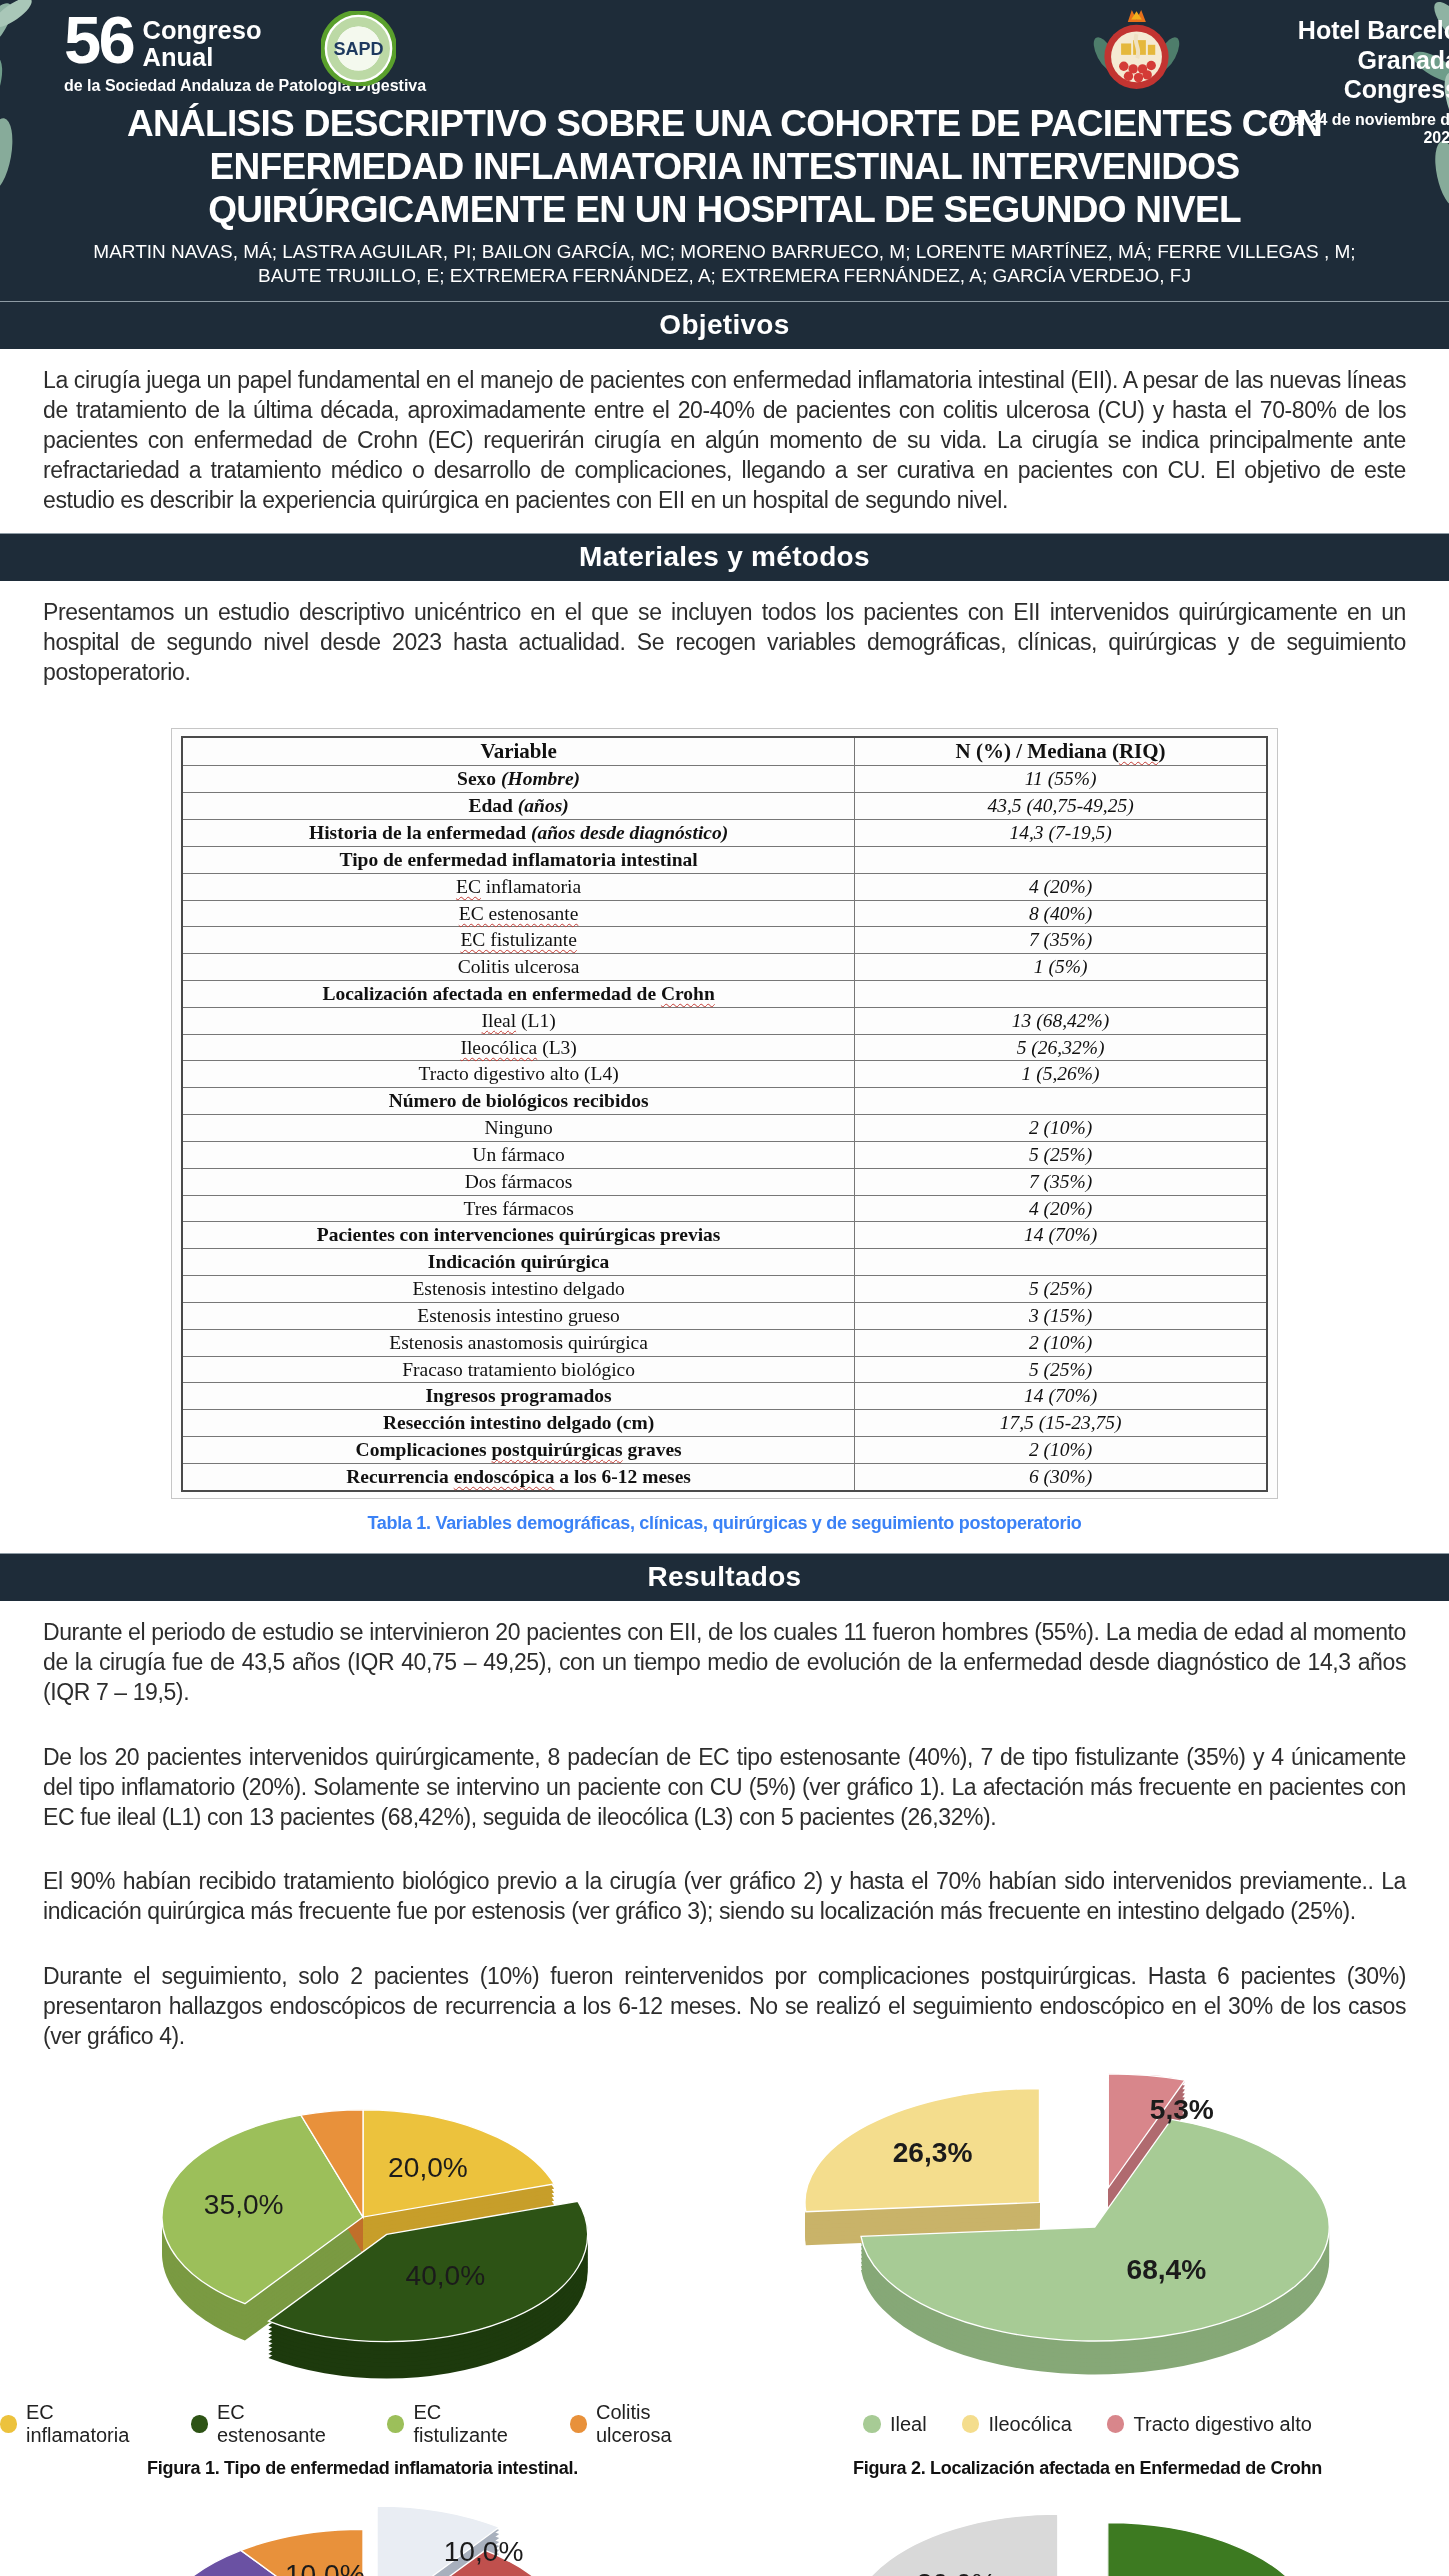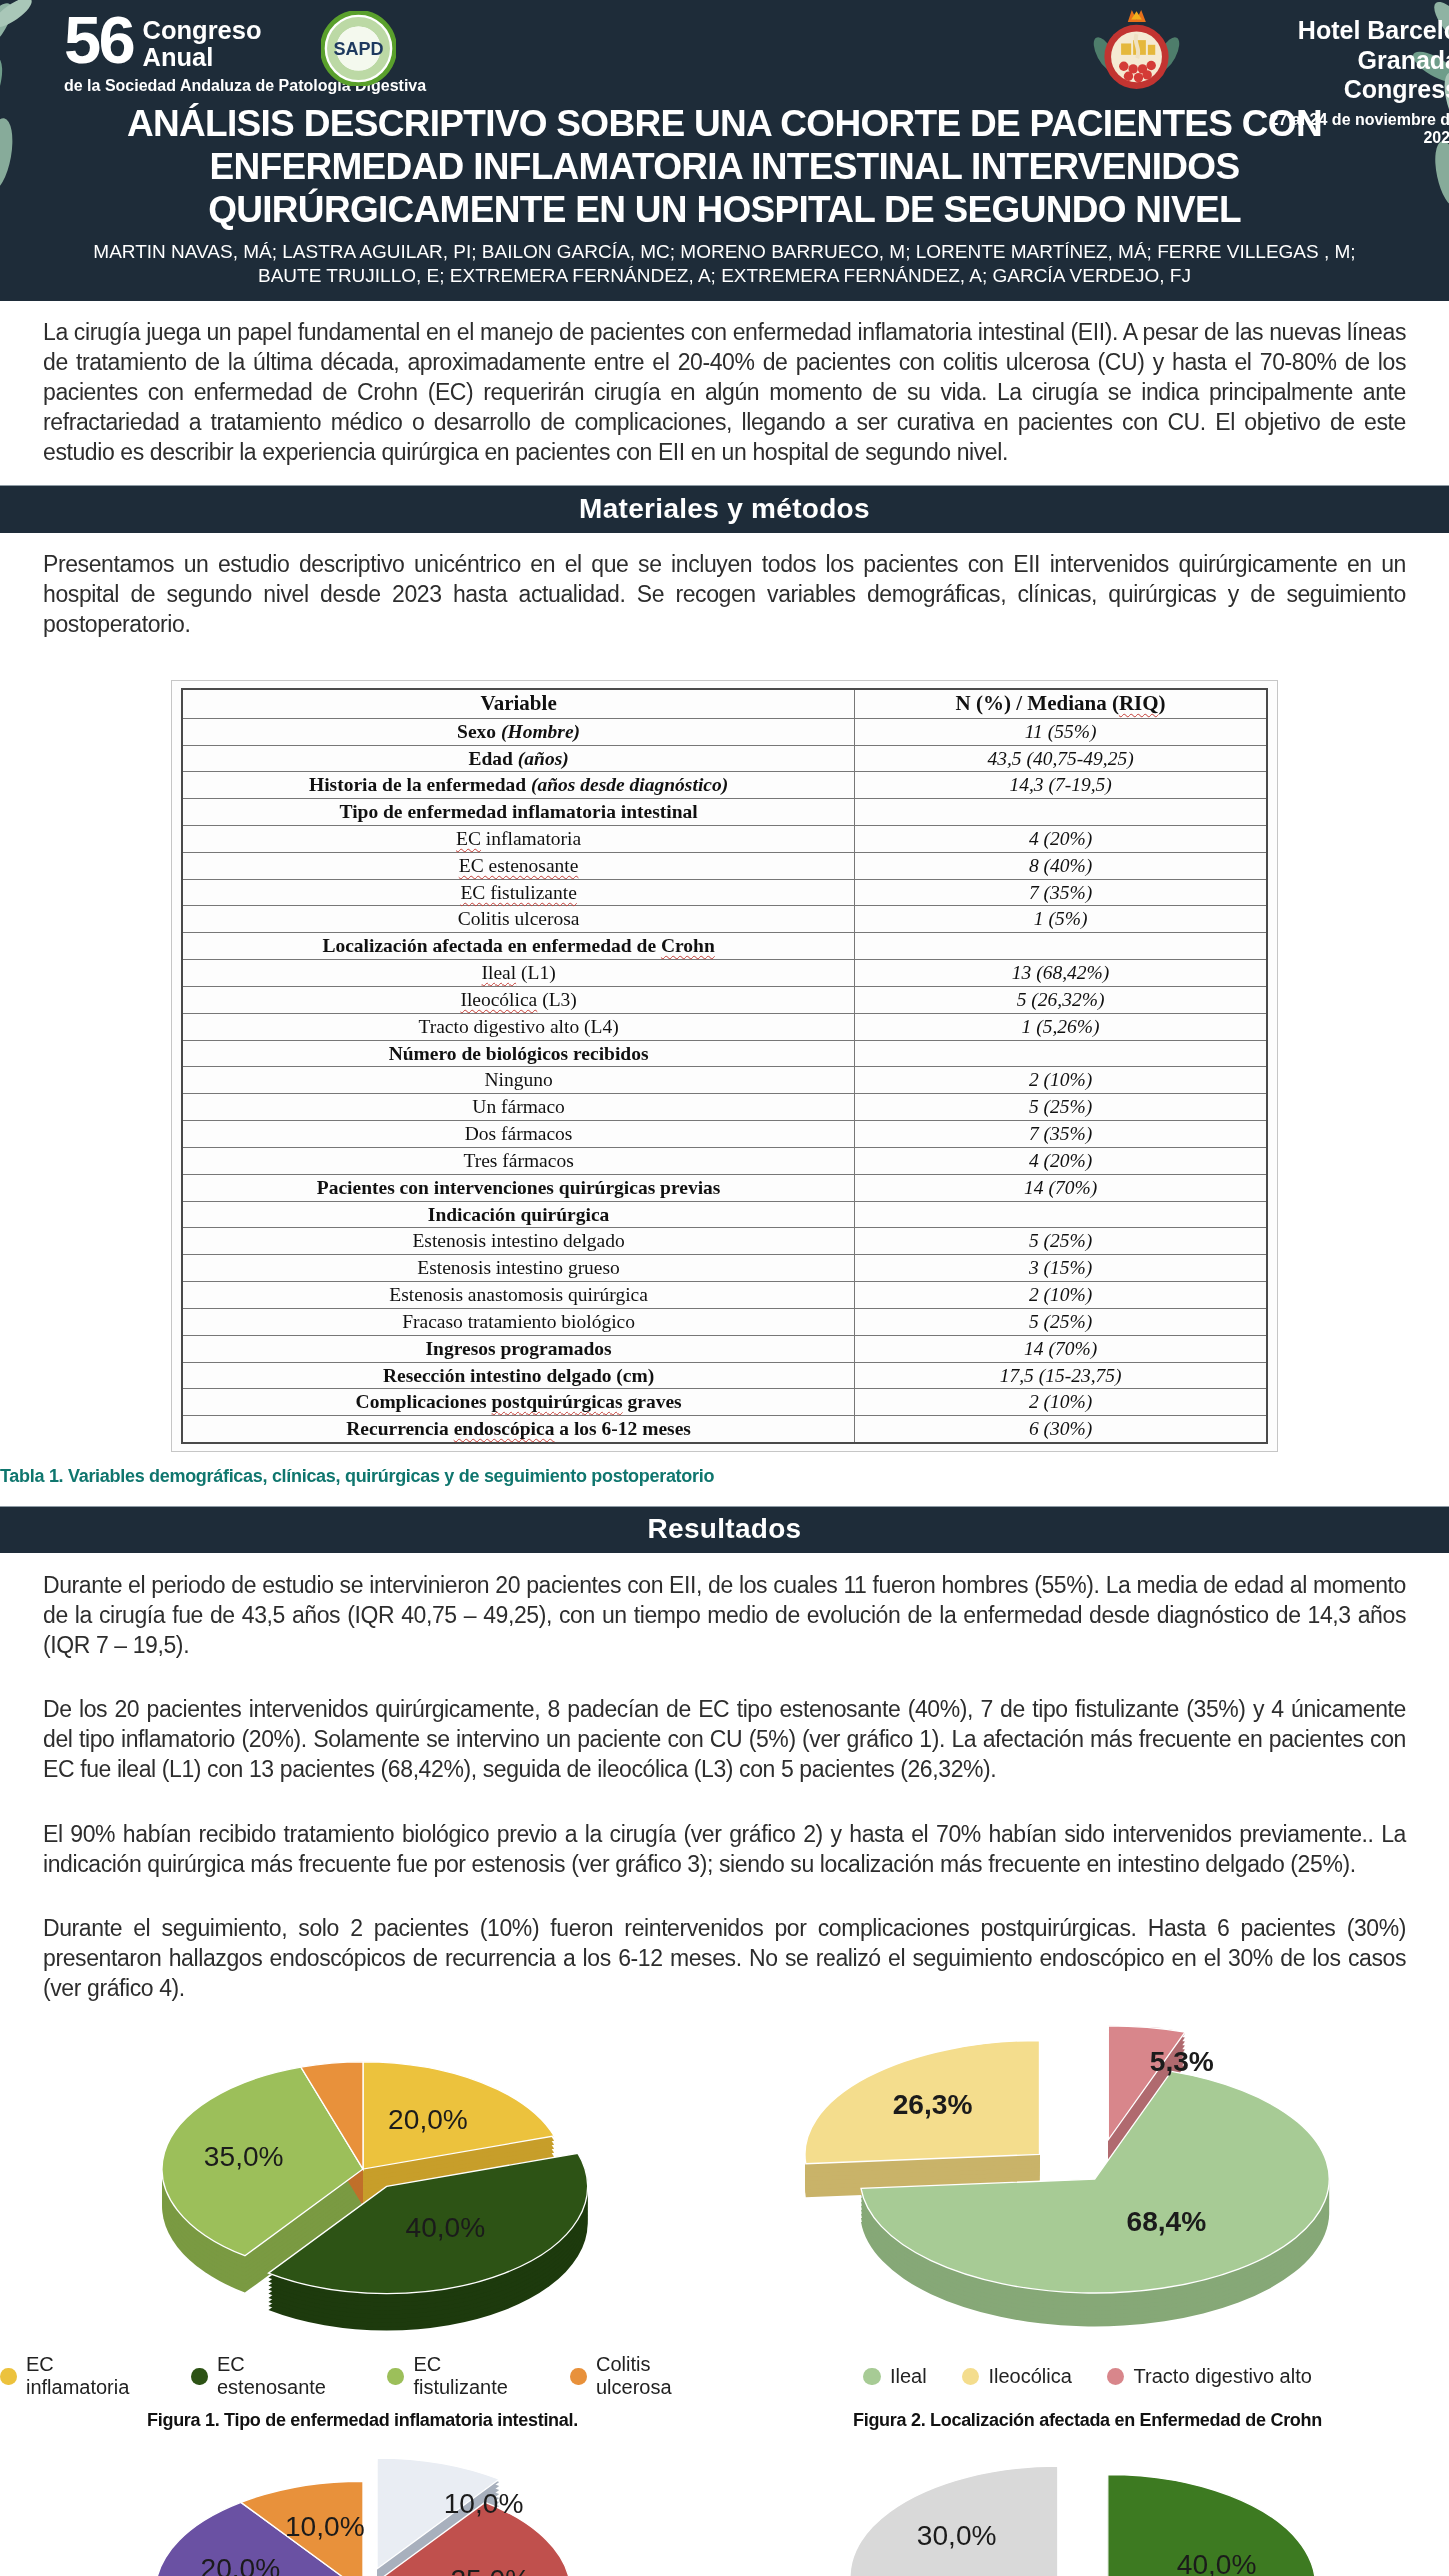--- a/index.html
+++ b/index.html
@@ -34,21 +34,21 @@
   .table-zone{text-align:center;margin-top:23px;}
   .table-frame{display:inline-block;border:1.3px solid #c6c6c6;background:#fdfdfd;padding:6.7px 9.4px;}
   table.vars{border-collapse:collapse;width:1087px;font-family:"Liberation Serif", serif;
              font-size:19.5px;color:#111111;border:2px solid #4a4a4a;}
   table.vars th, table.vars td{border:1px solid #777777;text-align:center;padding:2px 6.7px;line-height:1.12;}
   table.vars th{font-weight:bold;font-size:21px;}
   table.vars td.lab{width:62%;}
   table.vars td.val{width:38%;font-style:italic;}
   tr.bold td.lab, tr.section td.lab{font-weight:bold;}
   .sq{text-decoration:underline wavy #c43c35 1.3px;text-underline-offset:3.4px;text-decoration-skip-ink:none;}
-  .tbl-caption{font-size:18px;font-weight:bold;color:#0f766e;margin:12px 0 19px 0;text-align:left;
+  .tbl-caption{font-size:18px;font-weight:bold;color:#3b82f6;margin:12px 0 19px 0;text-align:center;
                letter-spacing:-0.3px;}
   
   .figures{display:grid;grid-template-columns:725px 725px;margin-top:4px;}
   .fig-cell{display:flex;flex-direction:column;align-items:center;}
   .fig-svg{width:698px;height:335px;display:block;}
   .fig-legend{display:flex;justify-content:center;gap:35px;margin-top:1.3px;height:29.5px;align-items:center;}
   .legend-item{display:flex;align-items:center;gap:9.4px;font-size:20px;color:#222222;}
   .legend-dot{width:17.4px;height:17.4px;border-radius:50%;display:inline-block;}
   .fig-caption{font-size:18px;font-weight:bold;color:#111111;margin-top:19px;text-align:center;
                letter-spacing:-0.3px;}
@@ -117,20 +117,21 @@
         <div class="venue-line">Hotel Barceló</div>
         <div class="venue-line">Granada Congress</div>
         <div class="venue-dates">27 al 24 de noviembre de 2025</div>
       </div>
     </div>
 
     <div class="main-title">ANÁLISIS DESCRIPTIVO SOBRE UNA COHORTE DE PACIENTES CON ENFERMEDAD INFLAMATORIA INTESTINAL INTERVENIDOS QUIRÚRGICAMENTE EN UN HOSPITAL DE SEGUNDO NIVEL</div>
     <div class="authors">MARTIN NAVAS, MÁ; LASTRA AGUILAR, PI; BAILON GARCÍA, MC; MORENO BARRUECO, M; LORENTE MARTÍNEZ, MÁ; FERRE VILLEGAS , M; BAUTE TRUJILLO, E; EXTREMERA FERNÁNDEZ, A; EXTREMERA FERNÁNDEZ, A; GARCÍA VERDEJO, FJ</div>
   </div>
 
+  <div class="band">Objetivos</div>
   <div class="para">La cirugía juega un papel fundamental en el manejo de pacientes con enfermedad inflamatoria intestinal (EII). A pesar de las nuevas líneas de tratamiento de la última década, aproximadamente entre el 20-40% de pacientes con colitis ulcerosa (CU) y hasta el 70-80% de los pacientes con enfermedad de Crohn (EC) requerirán cirugía en algún momento de su vida. La cirugía se indica principalmente ante refractariedad a tratamiento médico o desarrollo de complicaciones, llegando a ser curativa en pacientes con CU. El objetivo de este estudio es describir la experiencia quirúrgica en pacientes con EII en un hospital de segundo nivel.</div>
 
   <div class="band">Materiales y métodos</div>
   <div class="para">Presentamos un estudio descriptivo unicéntrico en el que se incluyen todos los pacientes con EII intervenidos quirúrgicamente en un hospital de segundo nivel desde 2023 hasta actualidad. Se recogen variables demográficas, clínicas, quirúrgicas y de seguimiento postoperatorio.</div>
 
   <div class="table-zone">
     <div class="table-frame">
       <table class="vars">
         <thead>
           <tr>

